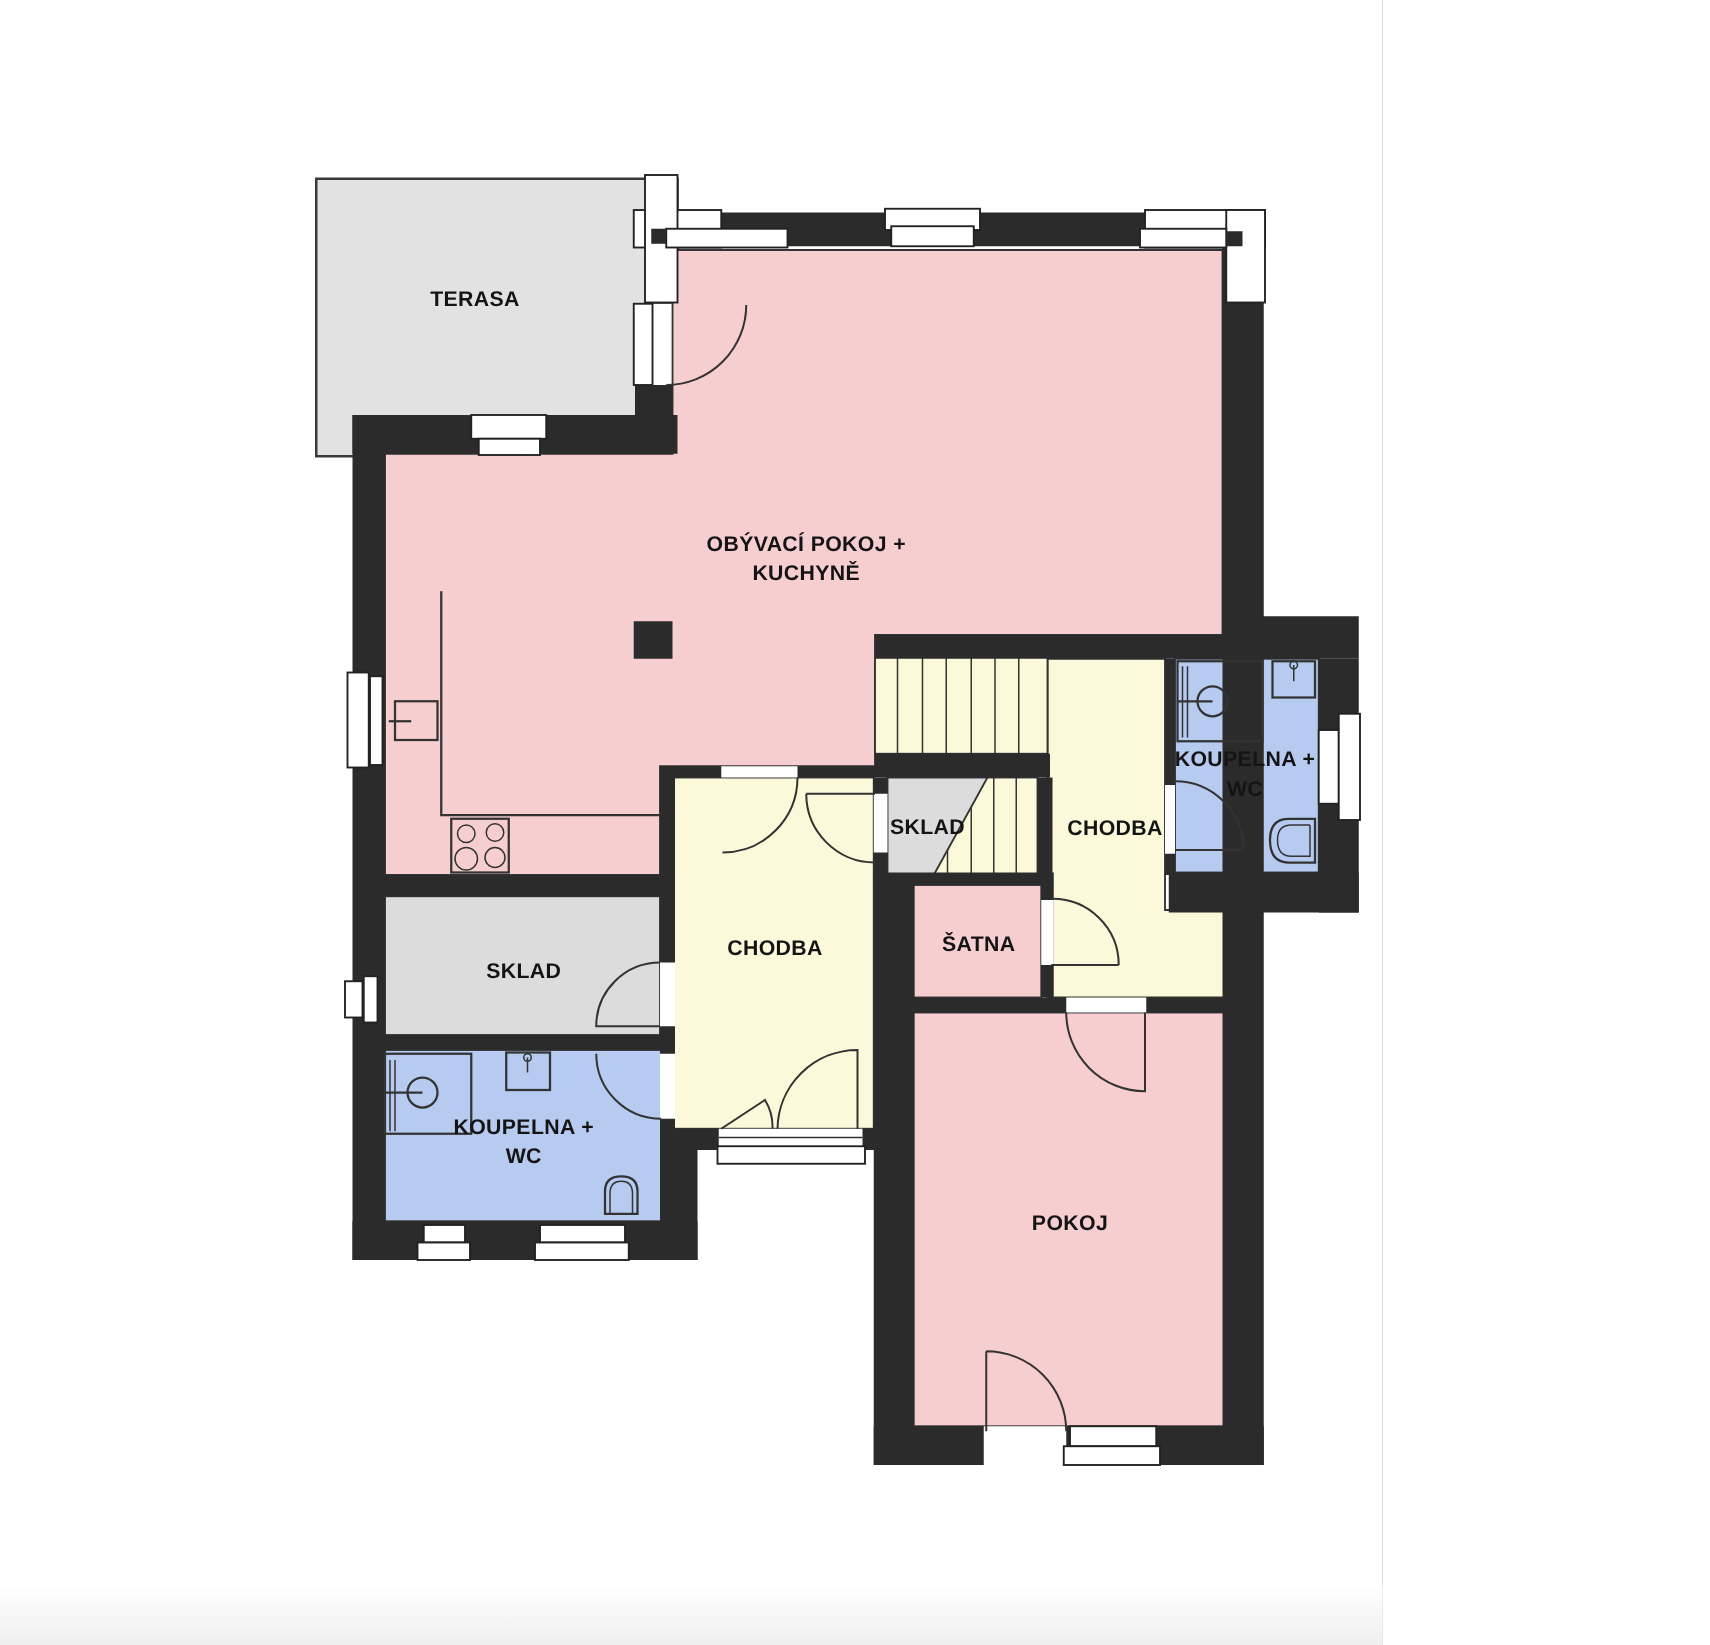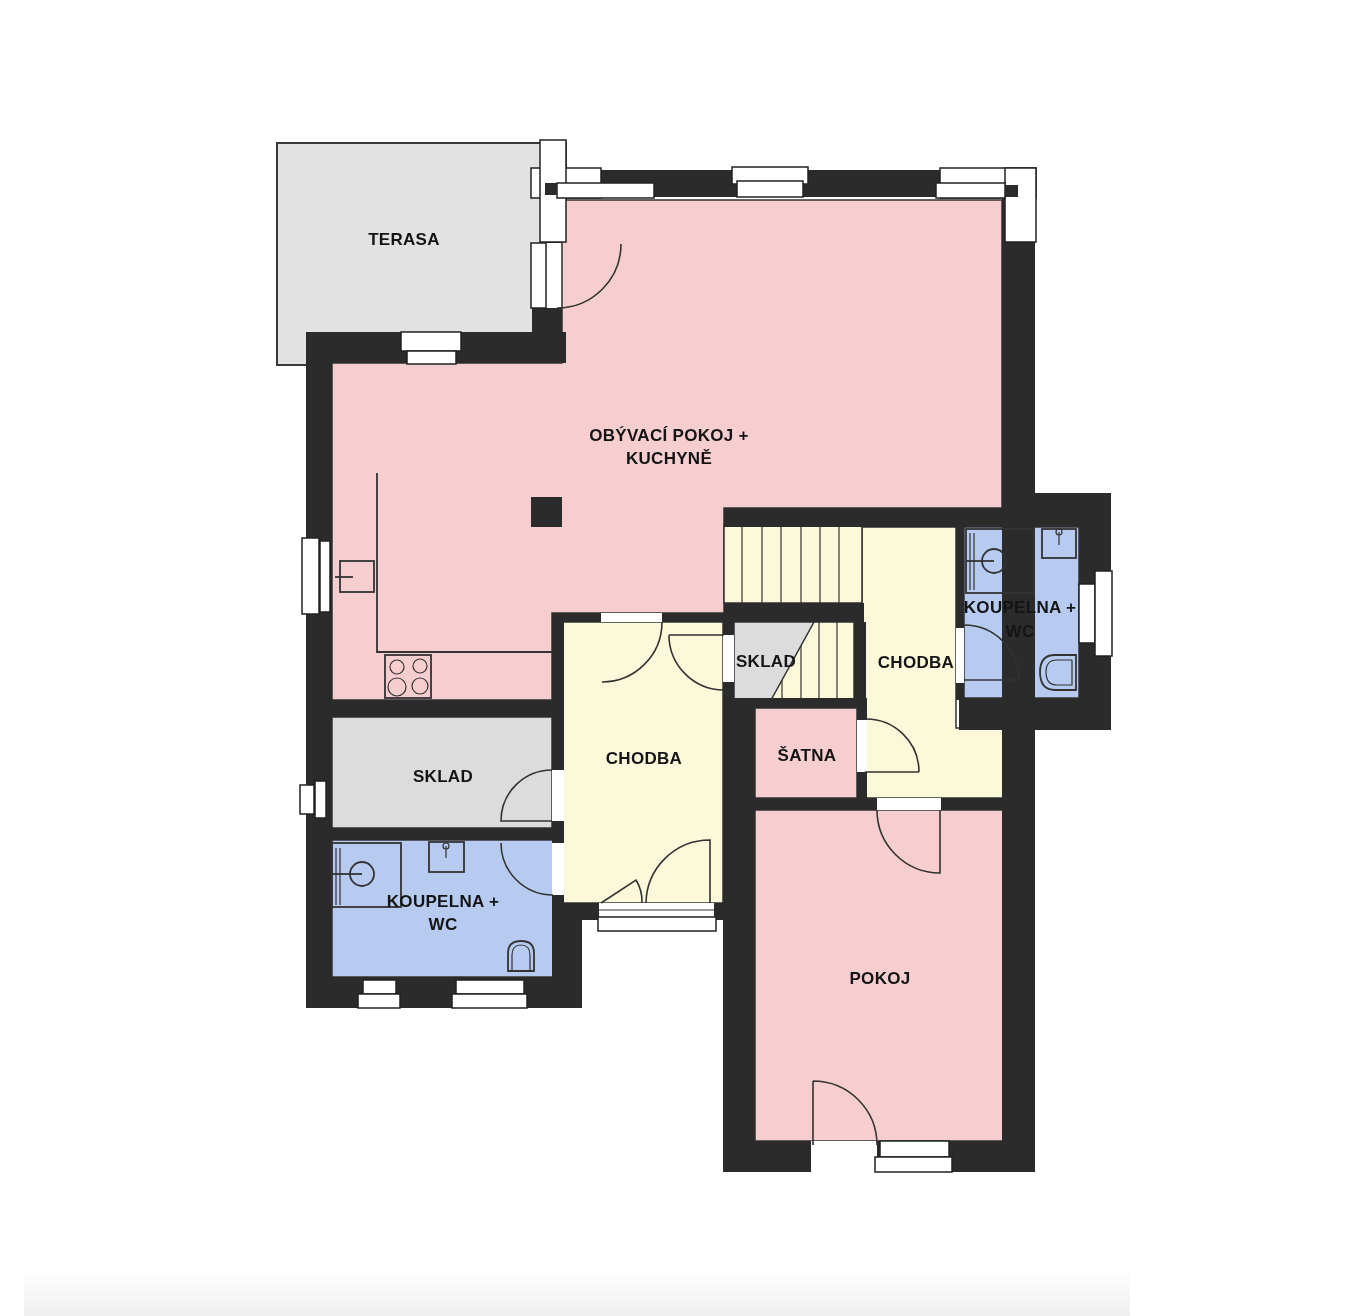--- a/index.html
+++ b/index.html
@@ -1,16 +1,16 @@
 <!DOCTYPE html>
 <html><head>
 <meta charset="utf-8">
 <style>
   html,body{margin:0;padding:0;background:#ffffff;}
-  .stage{position:relative;width:1106px;height:1316px;background:#737373;overflow:hidden;margin-left:24px;}
+  .stage{position:relative;width:1106px;height:1316px;background:#737373;overflow:hidden;}
   svg{display:block;}
   .room{stroke:#333333;stroke-width:1.5;}
   .terr{stroke:#3a3a3a;stroke-width:2;}
   .fix{stroke:#333333;stroke-width:1.8;fill:none;}
   .fixthin{stroke:#333333;stroke-width:1.2;fill:none;}
   .tread{stroke:#333333;stroke-width:1.2;}
   .arc{stroke:#333333;stroke-width:1.6;fill:none;}
   .win{fill:#ffffff;stroke:#222222;stroke-width:1.5;}
   .open{fill:#ffffff;}
   .lbl{font-family:"Liberation Sans","DejaVu Sans",sans-serif;font-weight:700;font-size:17px;letter-spacing:.3px;text-anchor:middle;}

